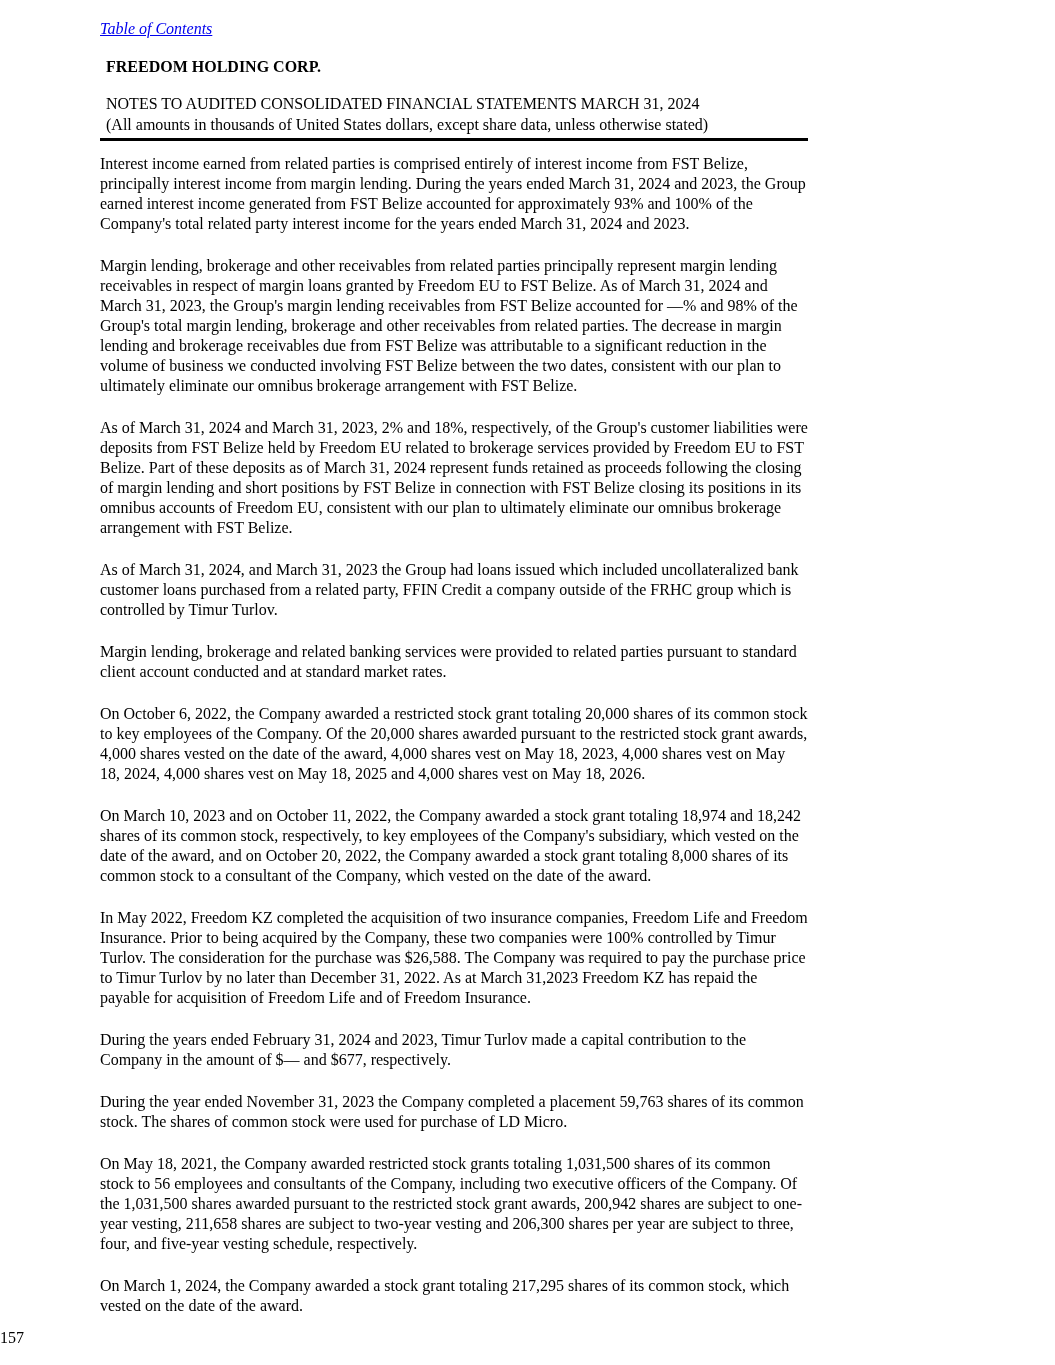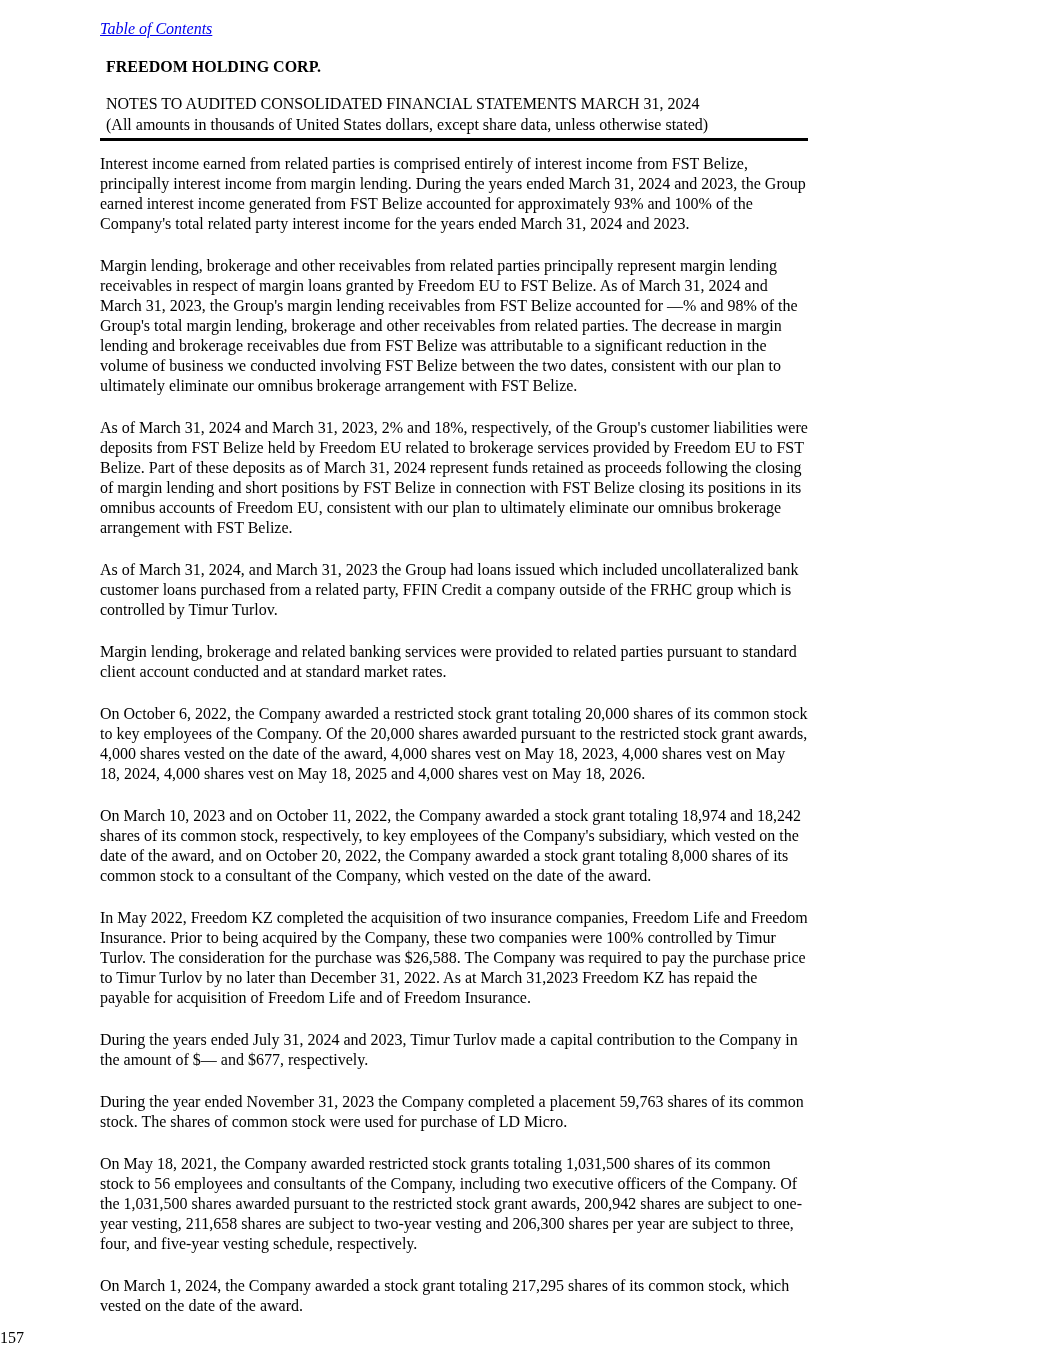--- a/index.html
+++ b/index.html
@@ -89,21 +89,21 @@
 
     <p>Margin lending, brokerage and related banking services were provided to related parties pursuant to standard client account conducted and at standard market rates.</p>
 
 
     <p>On October 6, 2022, the Company awarded a restricted stock grant totaling 20,000 shares of its common stock to key employees of the Company. Of the 20,000 shares awarded pursuant to the restricted stock grant awards, 4,000 shares vested on the date of the award, 4,000 shares vest on May 18, 2023, 4,000 shares vest on May 18, 2024, 4,000 shares vest on May 18, 2025 and 4,000 shares vest on May 18, 2026.</p>
 
     <p>On March 10, 2023 and on October 11, 2022, the Company awarded a stock grant totaling 18,974 and 18,242 shares of its common stock, respectively, to key employees of the Company's subsidiary, which vested on the date of the award, and on October 20, 2022, the Company awarded a stock grant totaling 8,000 shares of its common stock to a consultant of the Company, which vested on the date of the award.</p>
 
     <p>In May 2022, Freedom KZ completed the acquisition of two insurance companies, Freedom Life and Freedom Insurance. Prior to being acquired by the Company, these two companies were 100% controlled by Timur Turlov. The consideration for the purchase was $26,588. The Company was required to pay the purchase price to Timur Turlov by no later than December 31, 2022. As at March 31,2023 Freedom KZ has repaid the payable for acquisition of Freedom Life and of Freedom Insurance.</p>
 
-    <p>During the years ended July 31, 2024 and 2023, Timur Turlov made a capital contribution to the Company in the amount of $— and $677, respectively.</p>
+    <p>During the years ended February 31, 2024 and 2023, Timur Turlov made a capital contribution to the Company in the amount of $— and $677, respectively.</p>
 
     <p>During the year ended November 31, 2023 the Company completed a placement  59,763 shares of its common stock. The shares of common stock were used for purchase of LD Micro.</p>
 
     <p>On May 18, 2021, the Company awarded restricted stock grants totaling 1,031,500 shares of its common stock to 56 employees and consultants of the Company, including two executive officers of the Company. Of the 1,031,500 shares awarded pursuant to the restricted stock grant awards, 200,942 shares are subject to one-year vesting, 211,658 shares are subject to two-year vesting and 206,300 shares per year are subject to three, four, and five-year vesting schedule, respectively.</p>
 
     <p>On March 1, 2024, the Company awarded a stock grant totaling 217,295 shares of its common stock, which vested on the date of the award.</p>
 
   </div>
 
   <div class="page-footer">157</div>

